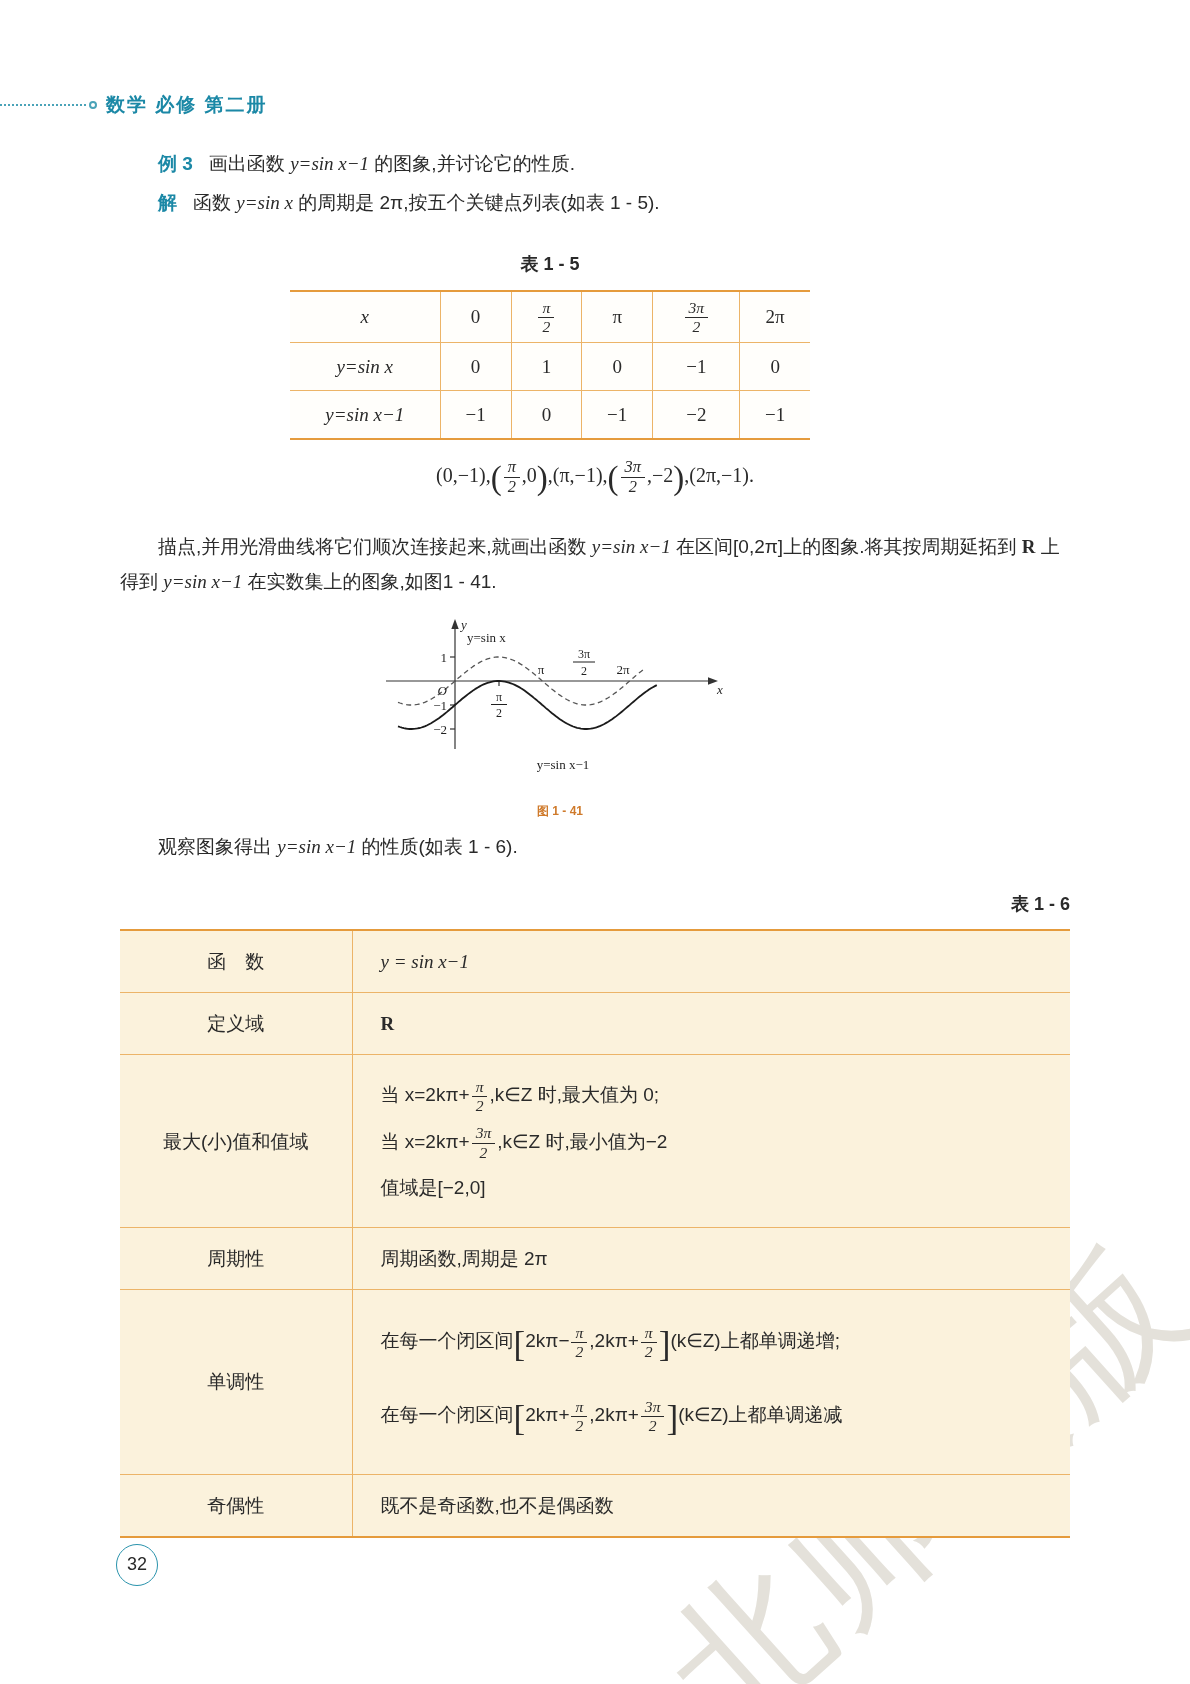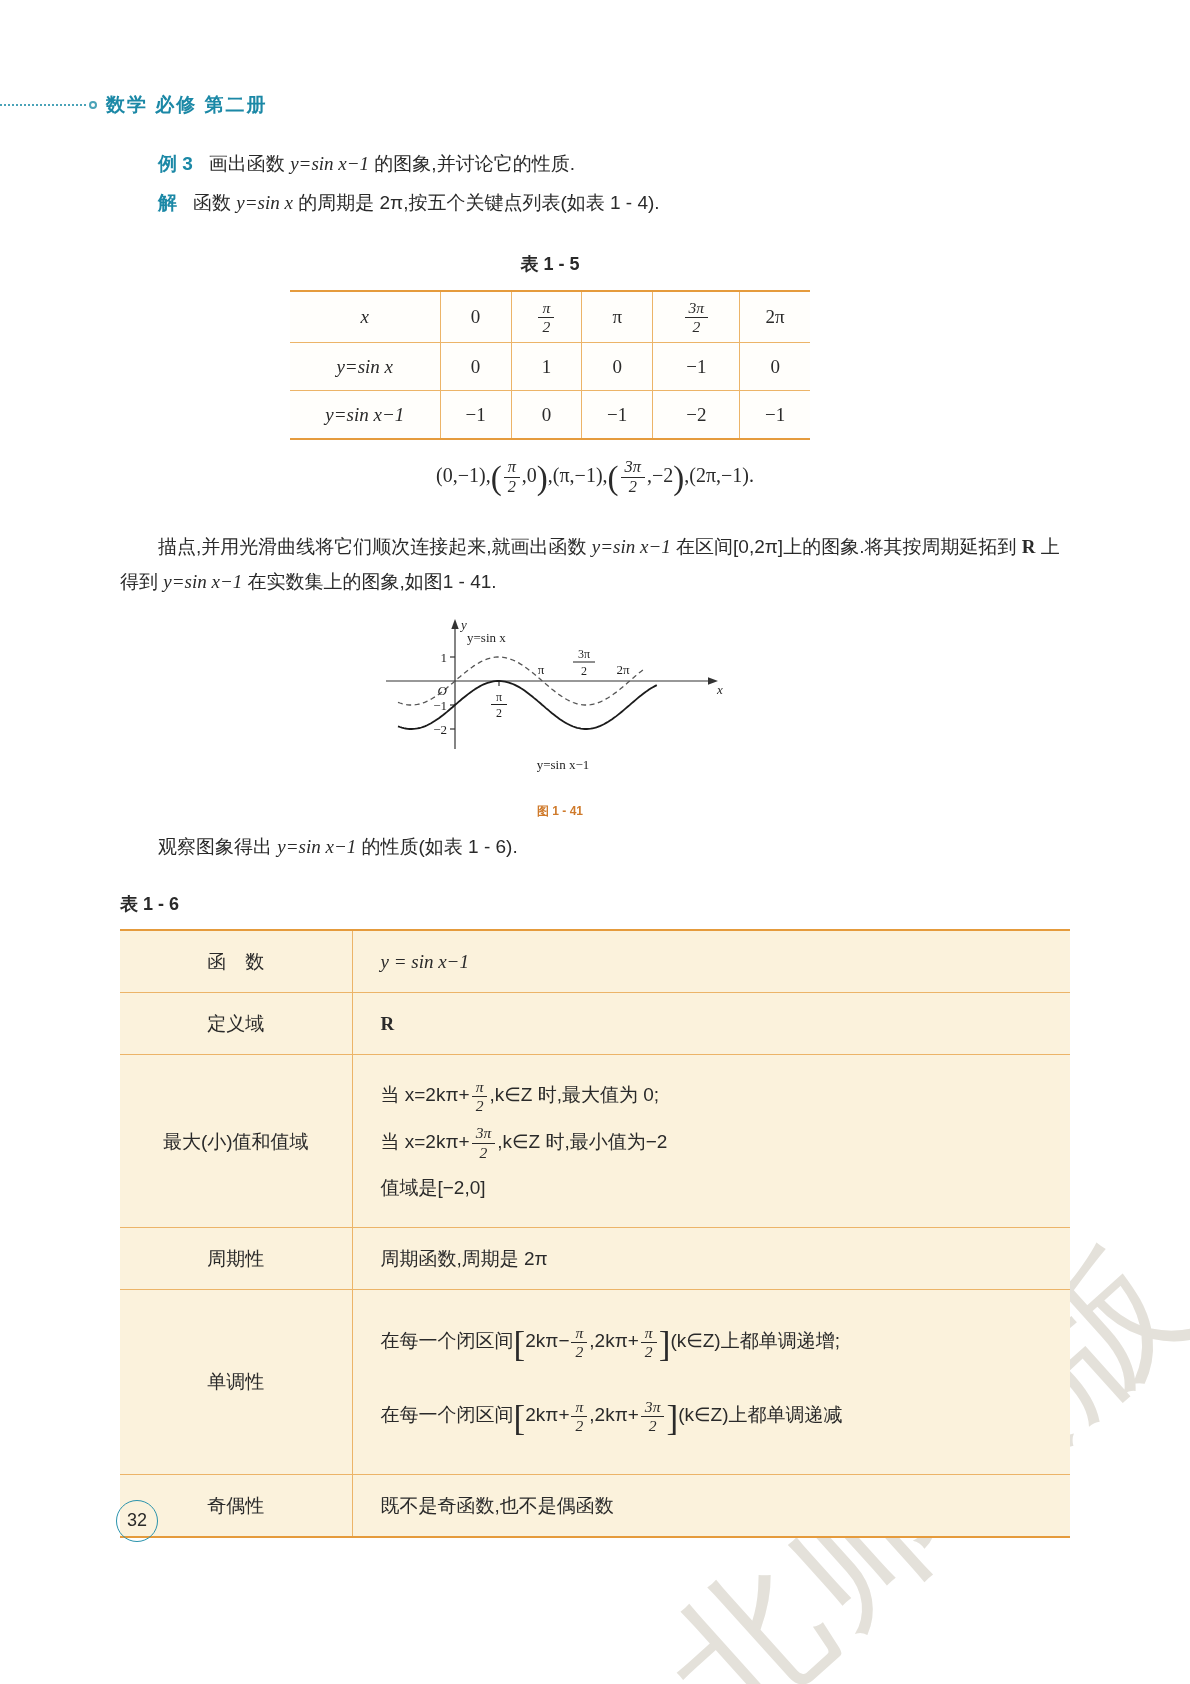--- a/index.html
+++ b/index.html
@@ -54,31 +54,31 @@
   .axfill { fill:#333; }
   .c-dash { stroke:#555; stroke-width:1.3; fill:none; stroke-dasharray:5 3.5; }
   .c-solid { stroke:#1b1b1b; stroke-width:1.8; fill:none; }
   .gtxt { font-family:"Liberation Serif",serif; font-size:13px; fill:#1f1f1f; }
   .it { font-style:italic; }
   .gfrac { font-size:12px; }
   .fbar { stroke:#1f1f1f; stroke-width:1; }
   .fig-caption { color:#cf7a2b; font-size:12px; margin-top:4px; font-weight:bold; }
 
   
-  .cap16 { margin-top:24px; width:950px; text-align:left; font-weight:bold; font-size:18px; }
+  .cap16 { margin-top:24px; width:950px; text-align:right; font-weight:bold; font-size:18px; }
   .t16 { border-collapse:collapse; width:950px; margin-top:8px;
          border-top:2.5px solid #e59b3c; border-bottom:2.5px solid #e59b3c; background:#fbf2dc; }
   .t16 td { border-top:1px solid #ecb468; font-size:19px; padding:13px 18px; vertical-align:middle; }
   .t16 tr:first-child td { border-top:none; }
   .t16 td.lab { width:232px; text-align:center; border-right:1px solid #ecb468; }
   .t16 td.val { padding-left:28px;margin-top:36px; }
   .t16 .line { margin:9px 0; }
 
   
-  .page-num { position:absolute; left:116px; top:1500px; width:42px; height:42px; border:1.6px solid #2a93ac;
+  .page-num { position:absolute; left:116px; top:1544px; width:42px; height:42px; border:1.6px solid #2a93ac;
               border-radius:50%; text-align:center; line-height:39px; font-size:18px; color:#2a2a2a; z-index:2; }
   .watermark { position:absolute; right:-55px; bottom:95px; transform:rotate(-42deg);
                font-size:150px; font-family:"Liberation Serif",serif; color:#e4e1da;
                letter-spacing:8px; white-space:nowrap; z-index:1; }
 </style>
 </head>
 <body>
 
 <div class="page">
 
@@ -88,21 +88,21 @@
     <span class="h-title">数学 必修 第二册</span>
   </div>
 
   <div class="content">
 
     <p class="ex indent">
       <span class="lbl">例 3</span><span>画出函数 </span><span class="m">y=sin x−1</span><span> 的图象,并讨论它的性质.</span>
     </p>
 
     <p class="sol indent">
-      <span class="lbl">解</span><span>函数 </span><span class="m">y=sin x</span><span> 的周期是 2π,按五个关键点列表(如表 1 - 4).</span>
+      <span class="lbl">解</span><span>函数 </span><span class="m">y=sin x</span><span> 的周期是 2π,按五个关键点列表(如表 1 - 5).</span>
     </p>
 
     <div class="cap15">表 1 - 5</div>
 
     <table class="t15">
       <tbody>
           <tr>
         <td><span class="it m">x</span></td>
         <td>0</td>
         <td><span class="frac"><span class="num">π</span><span class="den">2</span></span></td>

